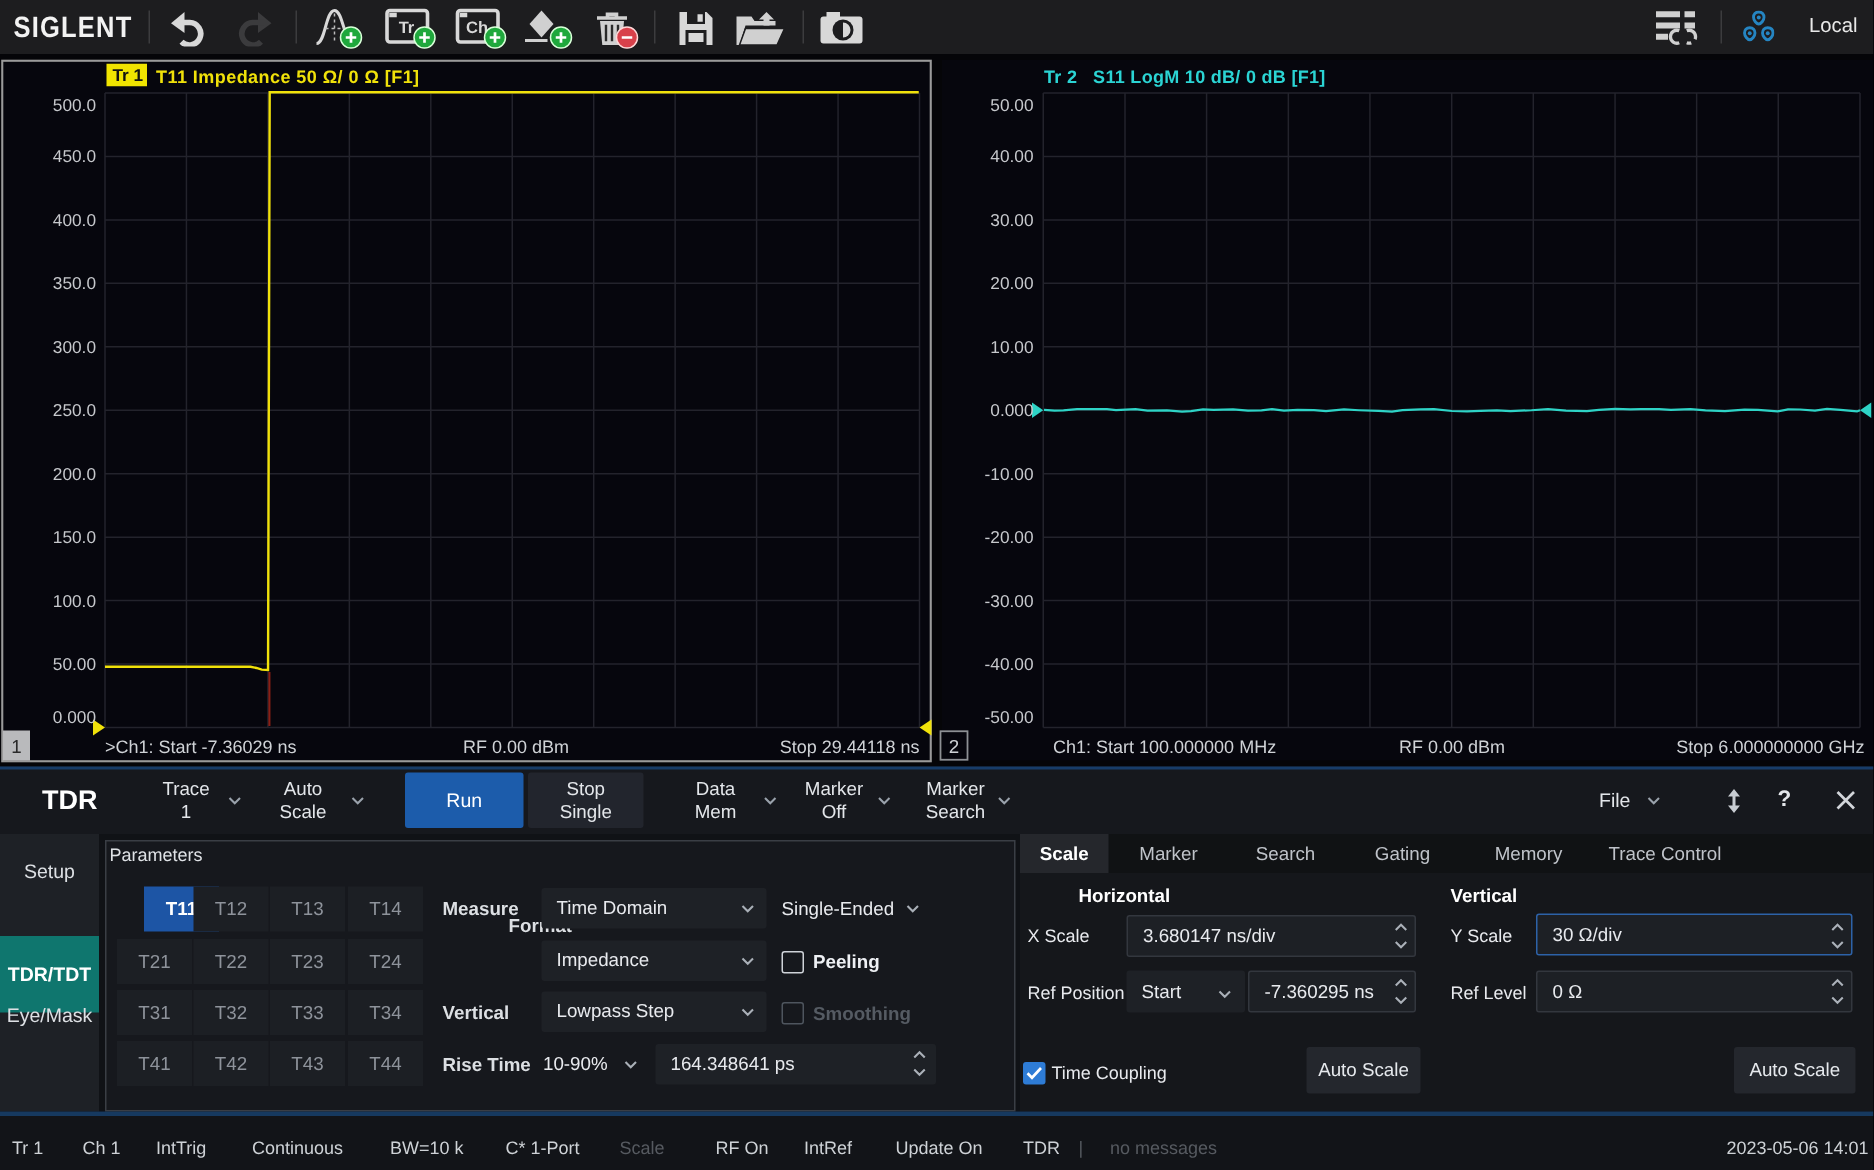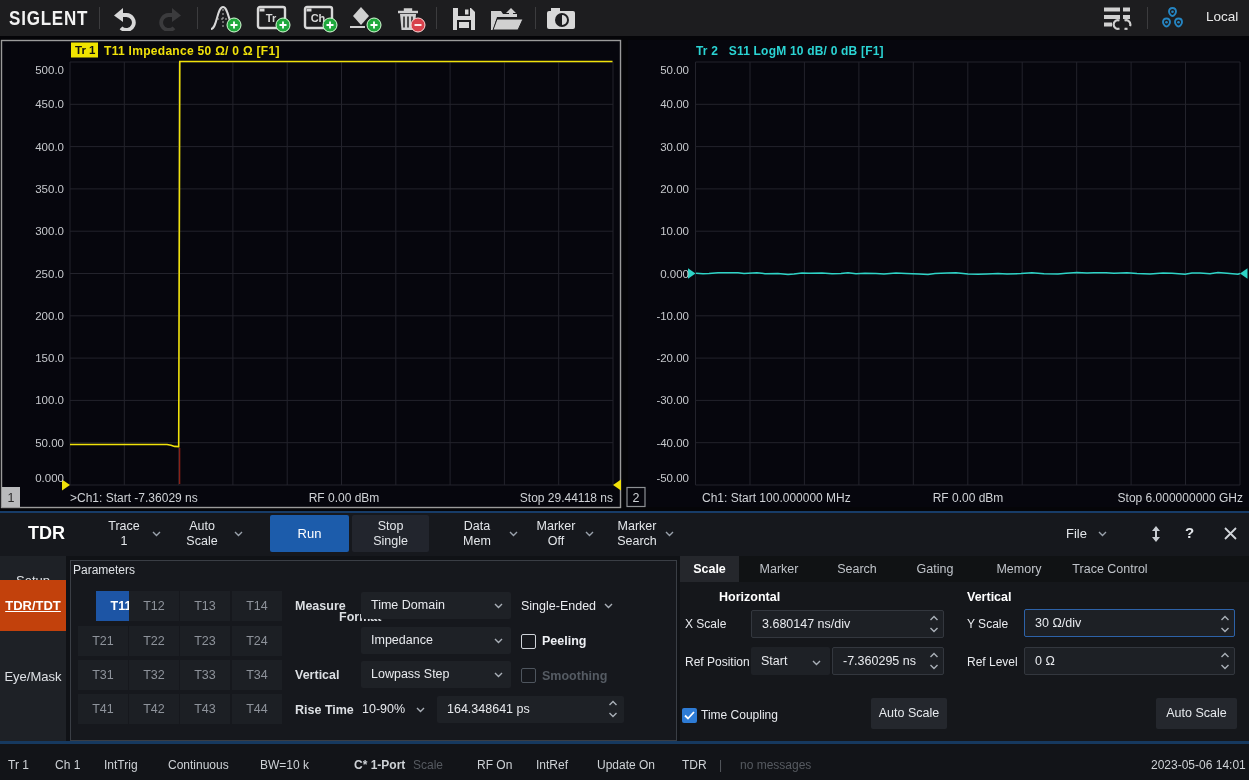--- a/index.html
+++ b/index.html
@@ -22,21 +22,21 @@
 .m2 { position:absolute; top:519px; text-align:center; color:#e3e6ea; font-size:12.5px; line-height:15px; white-space:pre; }
 #tdrtitle { position:absolute; left:28px; top:523px; color:#fff; font-size:18px; font-weight:bold; }
 #runbtn { position:absolute; left:270px; top:515px; width:79px; height:37px; background:#1c5cab; border-radius:2px; color:#fff; font-size:13px; text-align:center; line-height:37px; }
 #stopbtn { position:absolute; left:352px; top:515px; width:77px; height:37px; background:#22252d; border-radius:2px; color:#e3e6ea; font-size:12.5px; text-align:center; line-height:15px; padding-top:4px; }
 .mtop { position:absolute; top:526px; color:#e3e6ea; font-size:13px; }
 
 
 #lower { position:absolute; left:0; top:556px; width:1249px; height:185px; background:#101216; }
 #sidebar { position:absolute; left:0; top:556px; width:66px; height:185px; background:#1e2126; }
 .sbitem { position:absolute; left:0; width:66px; text-align:center; color:#dde0e4; font-size:13px; }
-#sbactive { position:absolute; left:0; top:580px; width:66px; height:51px; background:#c2410c; color:#fff; font-size:13px; font-weight:bold; text-align:center; line-height:51px;text-decoration:underline; }
+#sbactive { position:absolute; left:0; top:624px; width:66px; height:51px; background:#0f766e; color:#fff; font-size:13px; font-weight:bold; text-align:center; line-height:51px; }
 #ppanel { position:absolute; left:70px; top:560px; width:607px; height:181px; background:#16181d; border:1px solid #3a3e45; }
 #ptitle { position:absolute; left:73px; top:563px; color:#dfe2e6; font-size:12px; }
 .tcell { position:absolute; width:50px; height:30px; background:#1c1f24; color:#8e939b; font-size:12.5px; text-align:center; line-height:30px; }
 .tcell.on { background:#1d55a5; color:#fff; font-weight:bold; }
 .plabel { position:absolute; color:#dcdfe3; font-size:12.5px; font-weight:bold; }
 .pdrop { position:absolute; height:27px; background:#1e2126; border-radius:2px; color:#e8eaee; font-size:12.5px; line-height:27px; padding-left:10px; }
 .pcheck { position:absolute; width:15px; height:15px; border:1.7px solid #cfd3d9; border-radius:2px; }
 .pclabel { position:absolute; color:#eef0f4; font-size:12.5px; font-weight:bold; }
 
 #rpanel { position:absolute; left:680px; top:556px; width:569px; height:185px; background:#15171b; }
@@ -340,21 +340,21 @@
       <path d="M1.5 14 L5 17.5 L8.5 14" fill="none" stroke="#aab0b8" stroke-width="1.4"></path>
     </svg>
 
 <div id="blueline"></div>
 <div id="statusbar"></div>
 <div class="st" style="left:8px;">Tr 1</div>
 <div class="st" style="left:55px;">Ch 1</div>
 <div class="st" style="left:104px;">IntTrig</div>
 <div class="st" style="left:168px;">Continuous</div>
 <div class="st" style="left:260px;">BW=10 k</div>
-<div class="st" style="left:354px;font-weight:bold;">C* 1-Port</div>
+<div class="st" style="left:337px;">C* 1-Port</div>
 <div class="st dim" style="left:413px;">Scale</div>
 <div class="st" style="left:477px;">RF On</div>
 <div class="st" style="left:536px;">IntRef</div>
 <div class="st" style="left:597px;">Update On</div>
 <div class="st" style="left:682px;">TDR</div>
 <div class="st dim" style="left:719px;">|</div>
 <div class="st dim" style="left:740px;">no messages</div>
 <div class="st" style="left:1151px;">2023-05-06 14:01</div>
 
 </div>

